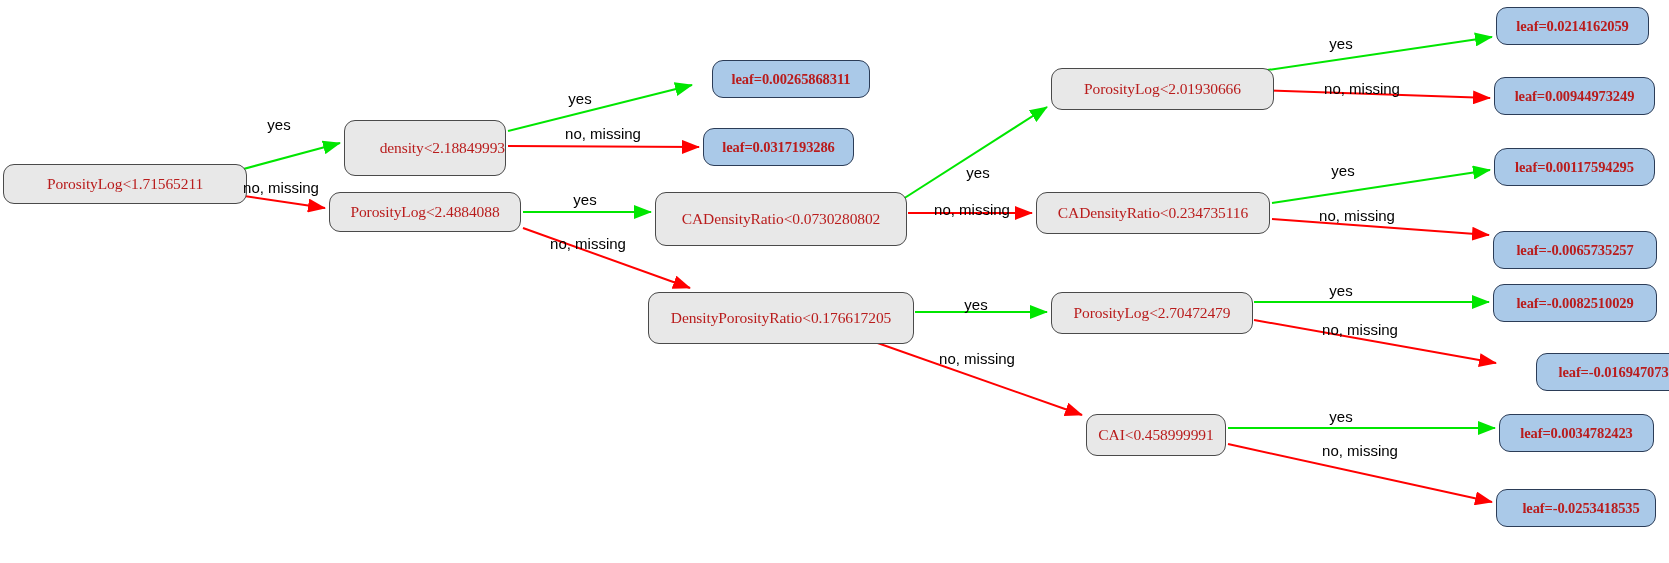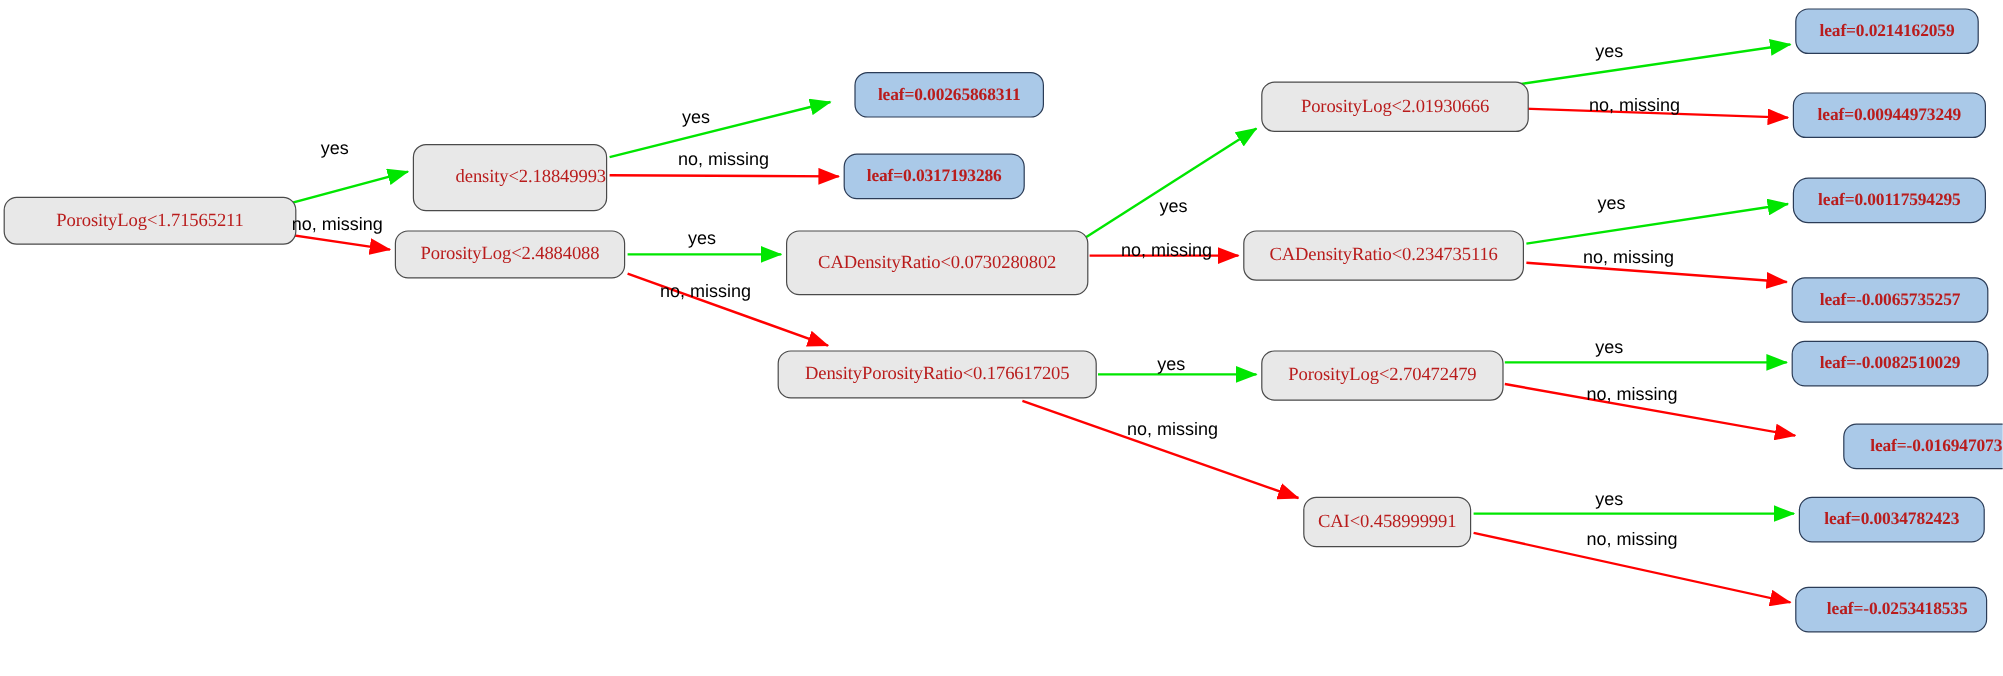--- a/index.html
+++ b/index.html
@@ -104,21 +104,21 @@
       </div>
       <div class="node-box node-leaf" style="left: 696px; top: 60px; width: 158px; height: 38px; margin-left: 16px;">
         <span>leaf=0.00265868311</span>
       </div>
       <div class="node-box node-leaf" style="left: 703px; top: 128px; width: 151px; height: 38px;">
         <span>leaf=0.0317193286</span>
       </div>
       <div class="node-box node-internal" style="left: 655px; top: 192px; width: 252px; height: 54px;">
         <span>CADensityRatio&lt;0.0730280802</span>
       </div>
-      <div class="node-box node-internal" style="left: 648px; top: 292px; width: 266px; height: 40px;">
+      <div class="node-box node-internal" style="left: 648px; top: 292px; width: 266px; height: 52px;">
         <span>DensityPorosityRatio&lt;0.176617205</span>
       </div>
       <div class="node-box node-internal" style="left: 1051px; top: 68px; width: 223px; height: 42px;">
         <span>PorosityLog&lt;2.01930666</span>
       </div>
       <div class="node-box node-internal" style="left: 1036px; top: 192px; width: 234px; height: 42px;">
         <span>CADensityRatio&lt;0.234735116</span>
       </div>
       <div class="node-box node-internal" style="left: 1051px; top: 292px; width: 202px; height: 42px;">
         <span>PorosityLog&lt;2.70472479</span>

